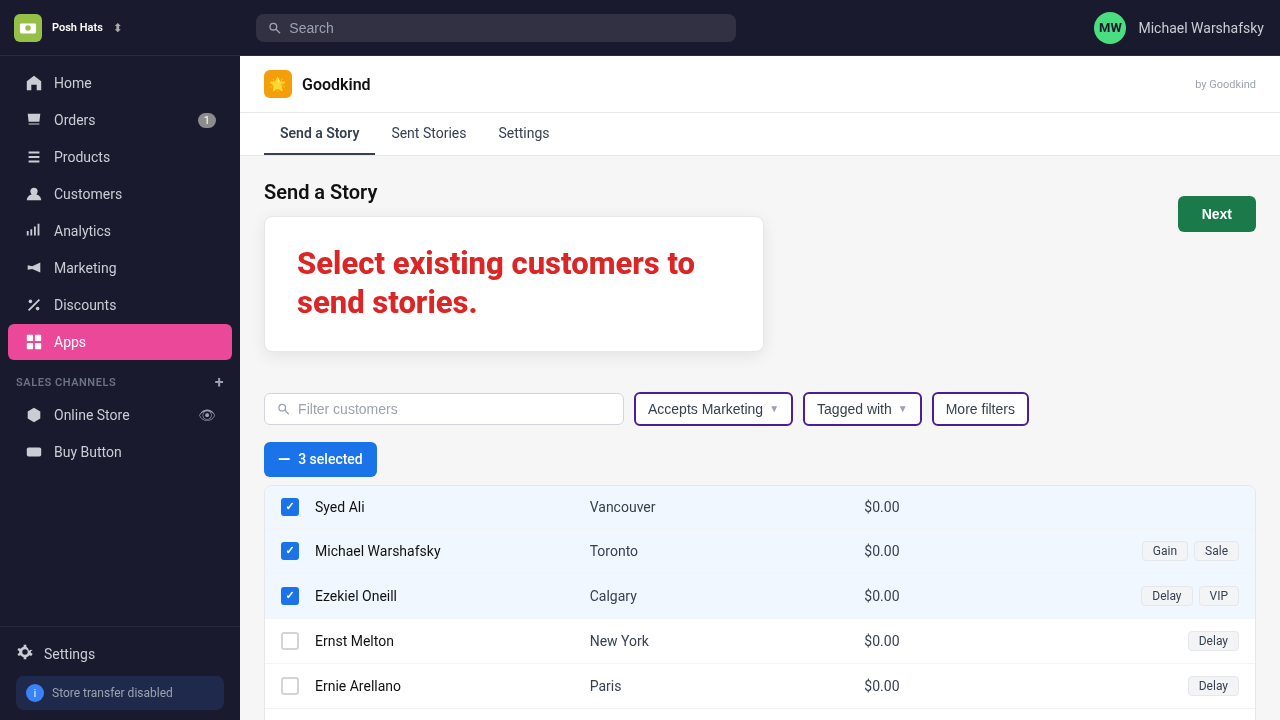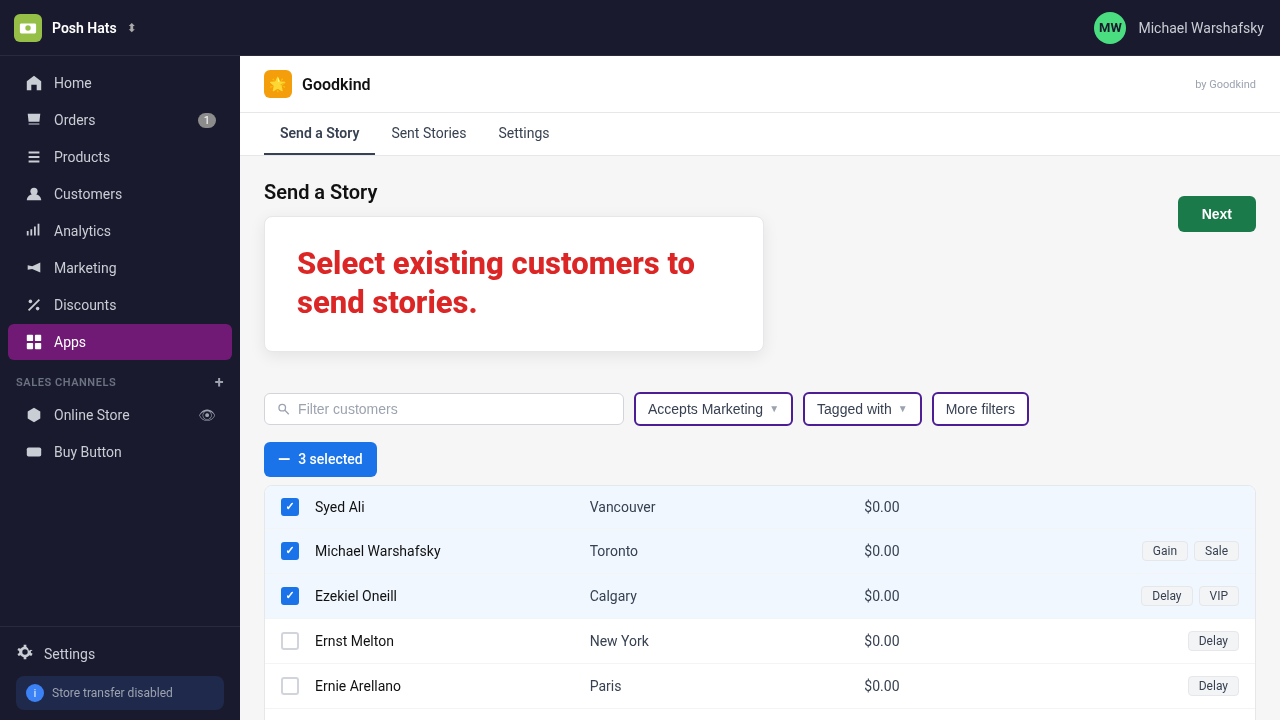--- a/index.html
+++ b/index.html
@@ -4,26 +4,26 @@
   <style>
     * { margin: 0; padding: 0; box-sizing: border-box; }
     body { font-family: -apple-system, BlinkMacSystemFont, 'Segoe UI', Roboto, sans-serif; background: #f6f6f7; display: flex; height: 720px; overflow: hidden; font-size: 14px; }
 
     
     .sidebar { width: 240px; background: #1a1a2e; display: flex; flex-direction: column; height: 100%; flex-shrink: 0; }
     .sidebar-header { display: flex; align-items: center; justify-content: space-between; padding: 10px 14px; background: #1a1a2e; border-bottom: 1px solid #2a2a3e; height: 56px; }
     .sidebar-store { display: flex; align-items: center; gap: 10px; cursor: pointer; }
     .sidebar-store-icon { width: 28px; height: 28px; background: #96bf48; border-radius: 6px; display: flex; align-items: center; justify-content: center; }
     .sidebar-store-icon svg { width: 18px; height: 18px; fill: white; }
-    .sidebar-store-name { color: #ffffff; font-size: 14px; font-weight: 600; }
+    .sidebar-store-name { color: #ffffff; font-size: 11px; font-weight: 600; }
     .sidebar-store-chevron { color: #aaa; font-size: 12px; }
 
     .sidebar-nav { flex: 1; overflow-y: auto; padding: 8px 0; }
     .nav-item { display: flex; align-items: center; gap: 10px; padding: 8px 16px; color: #c9cdd4; cursor: pointer; border-radius: 6px; margin: 1px 8px; font-size: 14px; }
-    .nav-item.active { background: #701a75; color: white; }
+    .nav-item.active { background: #ec4899; color: white; }
     .nav-item .icon { width: 20px; height: 20px; display: flex; align-items: center; justify-content: center; flex-shrink: 0; }
     .nav-item .badge { margin-left: auto; background: #8c8c8c; color: white; border-radius: 10px; font-size: 11px; padding: 1px 6px; }
     .nav-section { padding: 12px 16px 4px; color: #6b7280; font-size: 11px; font-weight: 600; text-transform: uppercase; letter-spacing: 0.05em; display: flex; align-items: center; justify-content: space-between; }
     .nav-section .add-btn { color: #9ca3af; cursor: pointer; font-size: 16px; }
     .sidebar-footer { padding: 10px 16px; border-top: 1px solid #2a2a3e; }
     .sidebar-settings { display: flex; align-items: center; gap: 10px; color: #c9cdd4; cursor: pointer; padding: 6px 0; }
     .sidebar-transfer { display: flex; align-items: center; gap: 8px; background: rgba(59,130,246,0.15); border-radius: 8px; padding: 8px 10px; margin-top: 6px; }
     .transfer-icon { width: 18px; height: 18px; background: #3b82f6; border-radius: 50%; display: flex; align-items: center; justify-content: center; color: white; font-size: 10px; flex-shrink: 0; }
     .transfer-text { color: #9ca3af; font-size: 12px; }
 
@@ -217,20 +217,27 @@
     <div class="sidebar-transfer">
       <div class="transfer-icon">i</div>
       <span class="transfer-text">Store transfer disabled</span>
     </div>
   </div>
 </div>
 
 <div class="main">
 
   <div class="topbar">
+    <div class="search-bar">
+      <svg width="14" height="14" viewBox="0 0 20 20" fill="#9ca3af">
+          <circle cx="8" cy="8" r="5" stroke="#9ca3af" stroke-width="2" fill="none"></circle>
+          <line x1="12" y1="12" x2="18" y2="18" stroke="#9ca3af" stroke-width="2"></line>
+        </svg>
+      <input type="text" placeholder="Search" style="">
+    </div>
     <div class="topbar-right">
       <div class="avatar">MW</div>
       <span class="topbar-username">Michael Warshafsky</span>
     </div>
   </div>
 
   <div class="content">
 
     <div class="app-header">
       <div class="app-title">

